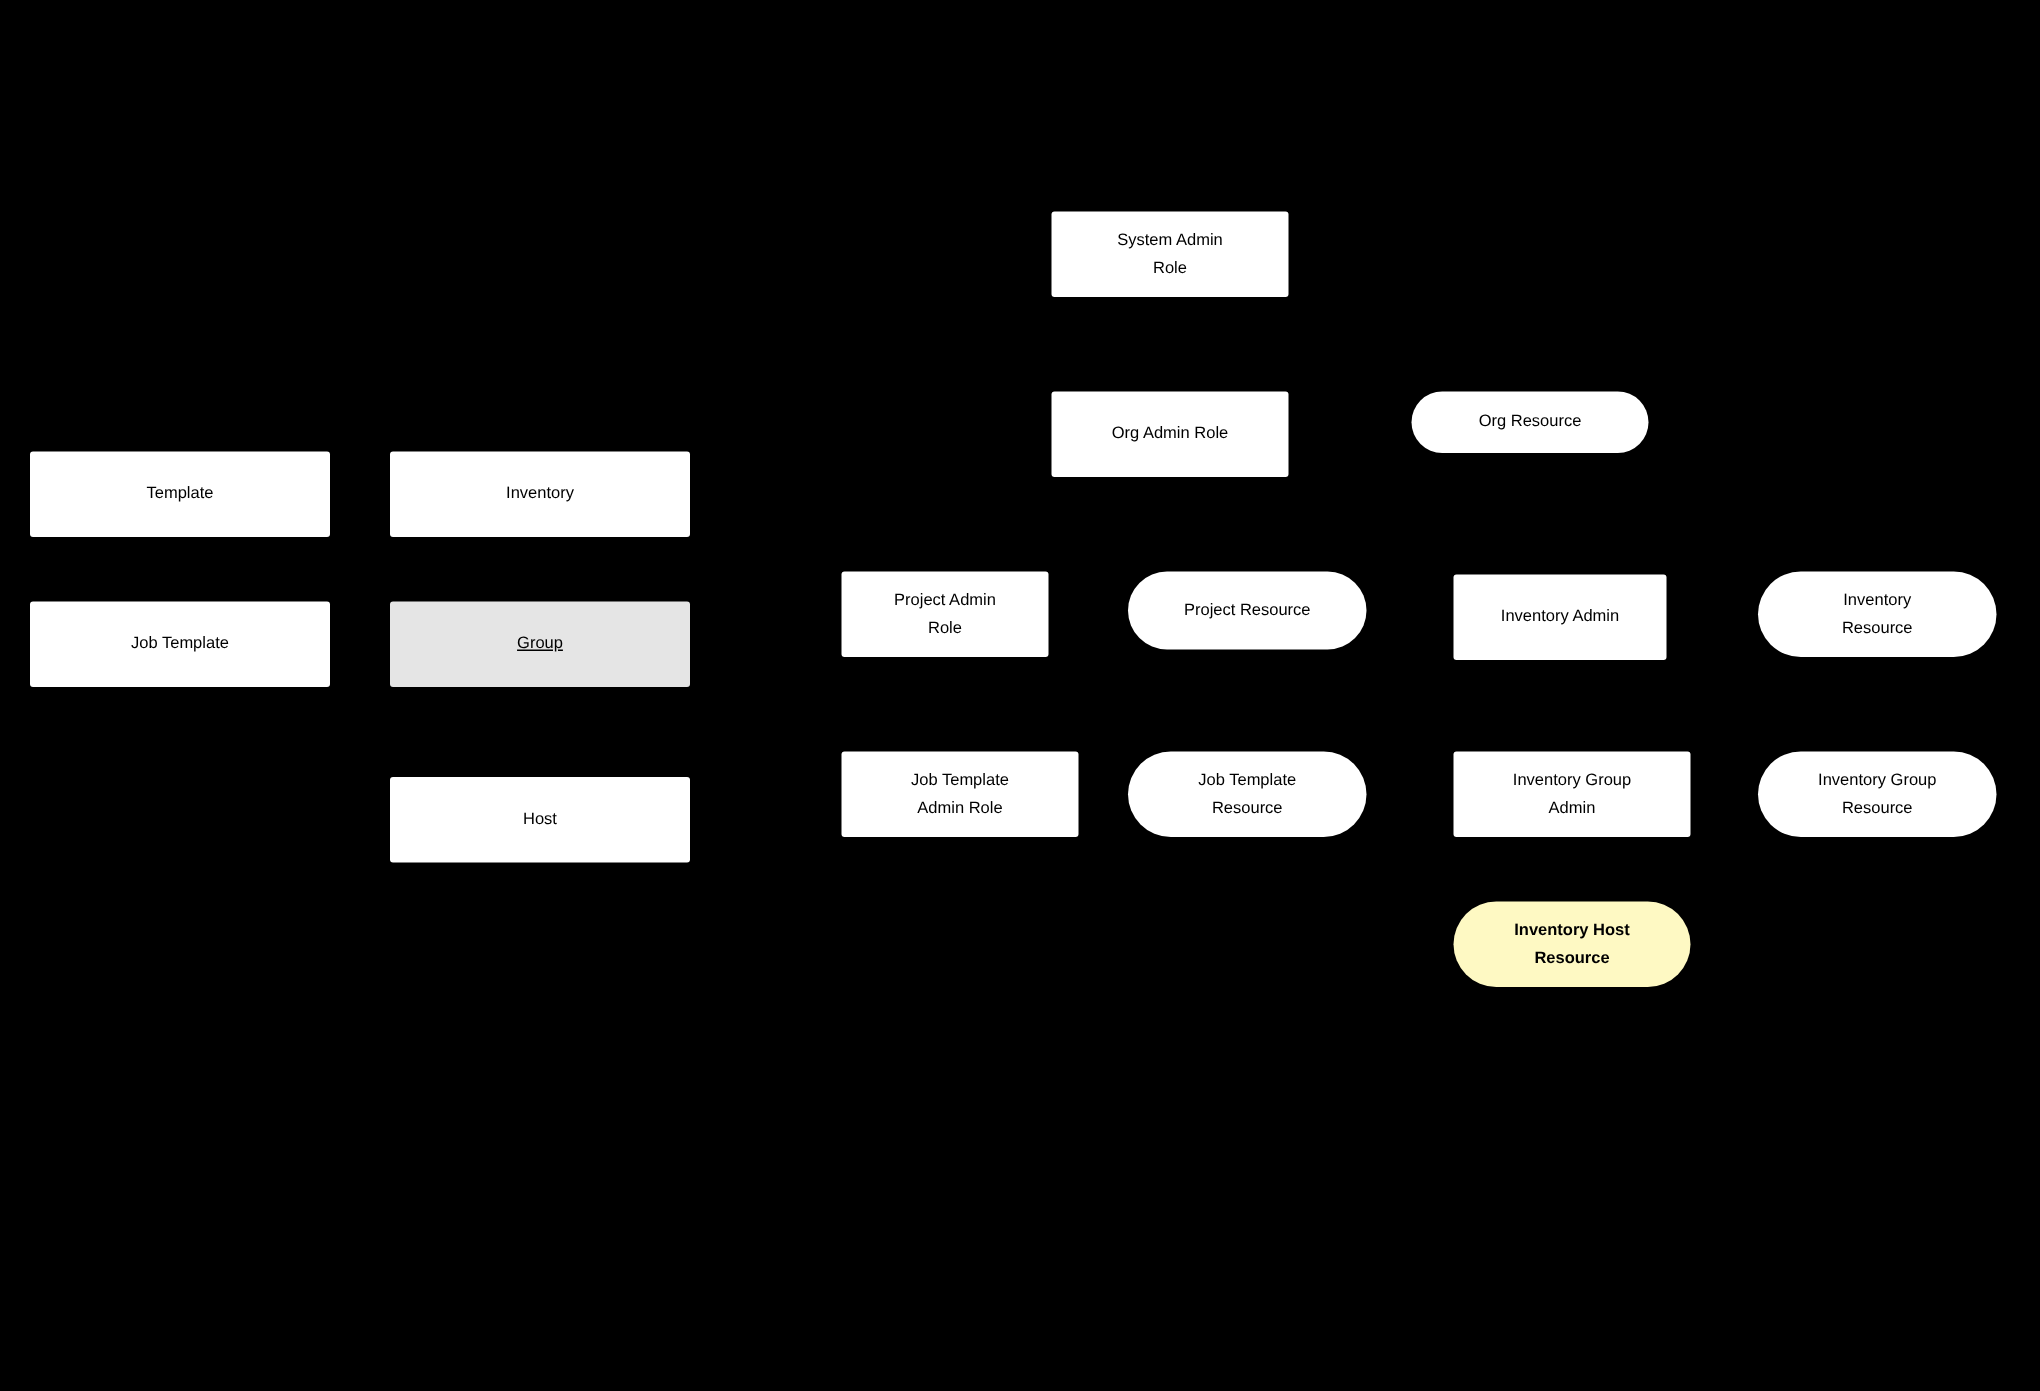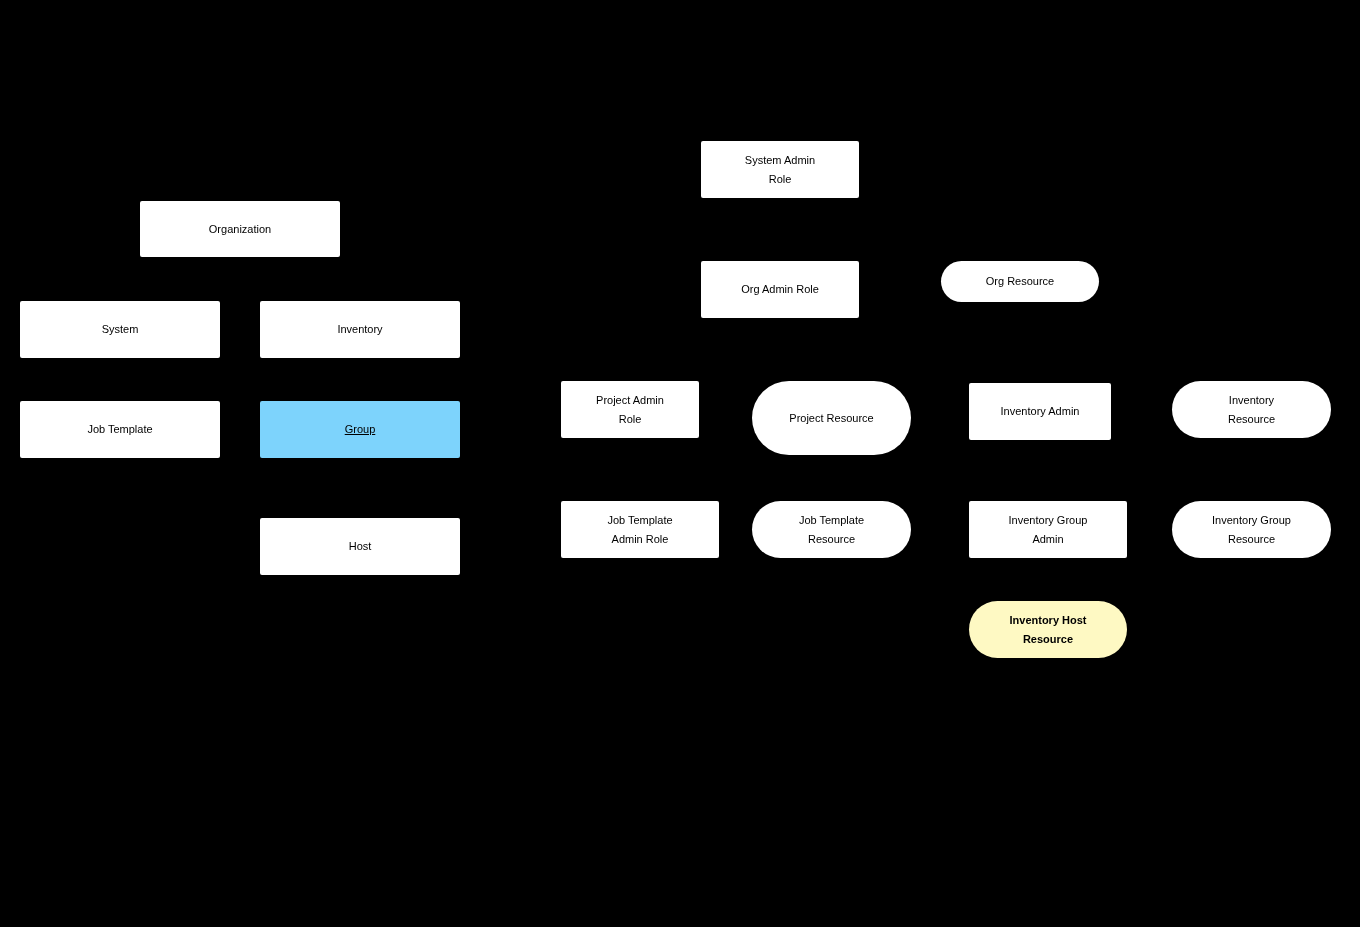--- a/index.html
+++ b/index.html
@@ -33,33 +33,32 @@
     border-radius: 2px;
   }
   .node.pill {
     border-radius: 999px;
   }
 </style>
 </head>
 <body>
 
 <div id="canvas">
-    <div class="node rect" style="left: 140px; top: 201px; width: 200px; height: 56px; background: rgb(255, 255, 255); color: rgb(0, 0, 0);">Organization</div>
-    <div class="node rect" style="left: 20px; top: 301px; width: 200px; height: 57px; background: rgb(255, 255, 255); color: rgb(0, 0, 0);">System</div>
+    <div class="node rect" style="left: 20px; top: 301px; width: 200px; height: 57px; background: rgb(255, 255, 255); color: rgb(0, 0, 0);">Template</div>
     <div class="node rect" style="left: 260px; top: 301px; width: 200px; height: 57px; background: rgb(255, 255, 255); color: rgb(0, 0, 0);">Inventory</div>
     <div class="node rect" style="left: 20px; top: 401px; width: 200px; height: 57px; background: rgb(255, 255, 255); color: rgb(0, 0, 0);">Job Template</div>
-    <div class="node rect" style="left: 260px; top: 401px; width: 200px; height: 57px; background: #7dd3fc; color: rgb(0, 0, 0); text-decoration: underline;">Group</div>
+    <div class="node rect" style="left: 260px; top: 401px; width: 200px; height: 57px; background: #e5e5e5; color: rgb(0, 0, 0); text-decoration: underline;">Group</div>
     <div class="node rect" style="left: 260px; top: 518px; width: 200px; height: 57px; background: rgb(255, 255, 255); color: rgb(0, 0, 0);">Host</div>
     <div class="node rect" style="left: 701px; top: 141px; width: 158px; height: 57px; background: rgb(255, 255, 255); color: rgb(0, 0, 0);">System Admin
 Role</div>
     <div class="node rect" style="left: 701px; top: 261px; width: 158px; height: 57px; background: rgb(255, 255, 255); color: rgb(0, 0, 0);">Org Admin Role</div>
     <div class="node pill" style="left: 941px; top: 261px; width: 158px; height: 41px; background: rgb(255, 255, 255); color: rgb(0, 0, 0);">Org Resource</div>
     <div class="node rect" style="left: 561px; top: 381px; width: 138px; height: 57px; background: rgb(255, 255, 255); color: rgb(0, 0, 0);">Project Admin
 Role</div>
-    <div class="node pill" style="left: 752px; top: 381px; width: 159px; height: 74px; background: rgb(255, 255, 255); color: rgb(0, 0, 0);">Project Resource</div>
+    <div class="node pill" style="left: 752px; top: 381px; width: 159px; height: 52px; background: rgb(255, 255, 255); color: rgb(0, 0, 0);">Project Resource</div>
     <div class="node rect" style="left: 969px; top: 383px; width: 142px; height: 57px; background: rgb(255, 255, 255); color: rgb(0, 0, 0);">Inventory Admin</div>
     <div class="node pill" style="left: 1172px; top: 381px; width: 159px; height: 57px; background: rgb(255, 255, 255); color: rgb(0, 0, 0);">Inventory
 Resource</div>
     <div class="node rect" style="left: 561px; top: 501px; width: 158px; height: 57px; background: rgb(255, 255, 255); color: rgb(0, 0, 0);">Job Template
 Admin Role</div>
     <div class="node pill" style="left: 752px; top: 501px; width: 159px; height: 57px; background: rgb(255, 255, 255); color: rgb(0, 0, 0);">Job Template
 Resource</div>
     <div class="node rect" style="left: 969px; top: 501px; width: 158px; height: 57px; background: rgb(255, 255, 255); color: rgb(0, 0, 0);">Inventory Group
 Admin</div>
     <div class="node pill" style="left: 1172px; top: 501px; width: 159px; height: 57px; background: rgb(255, 255, 255); color: rgb(0, 0, 0);">Inventory Group

